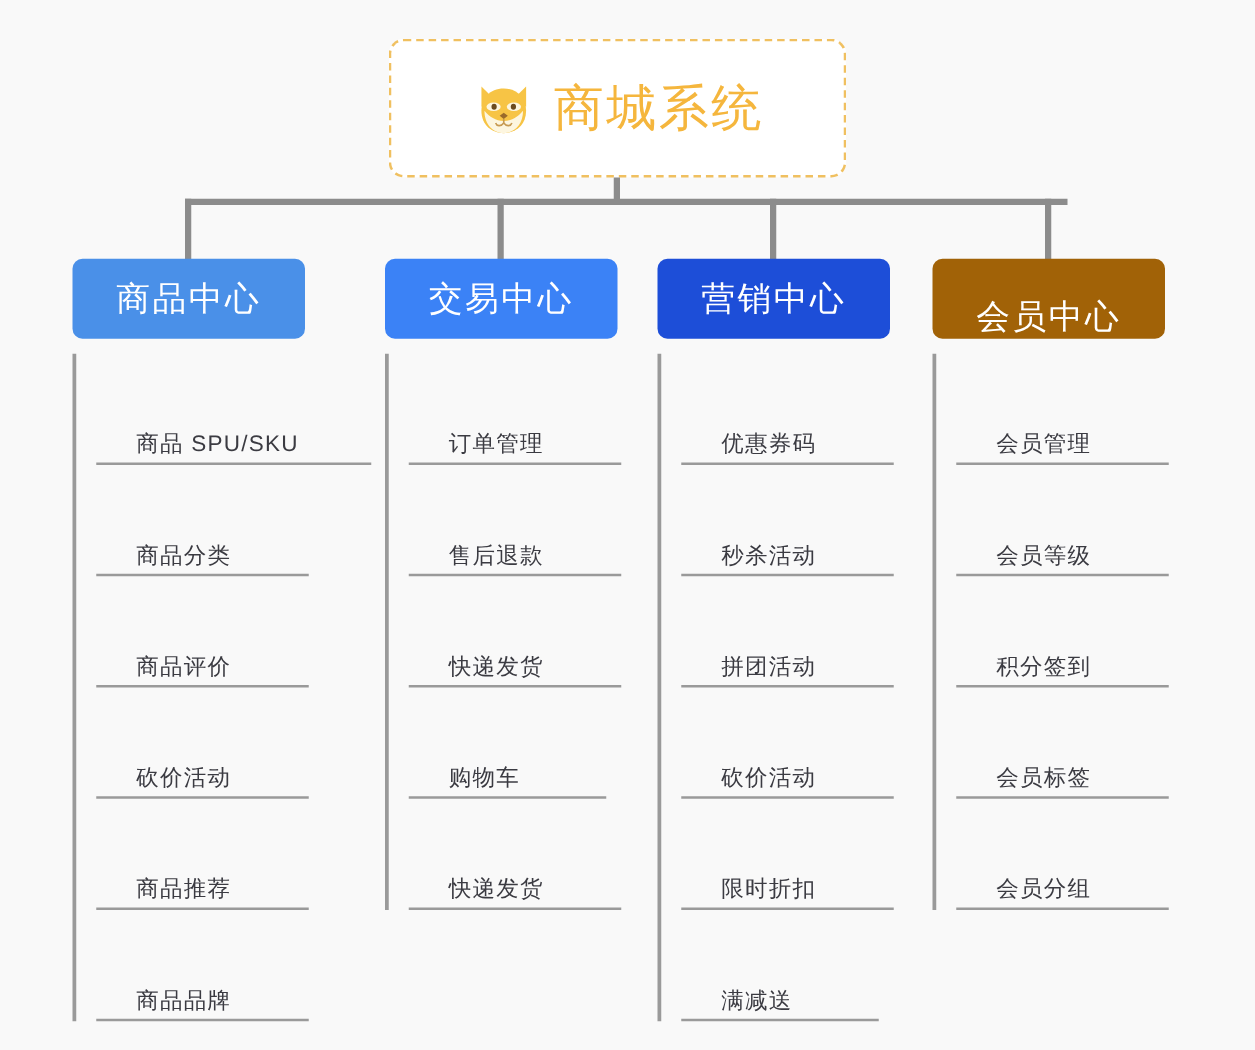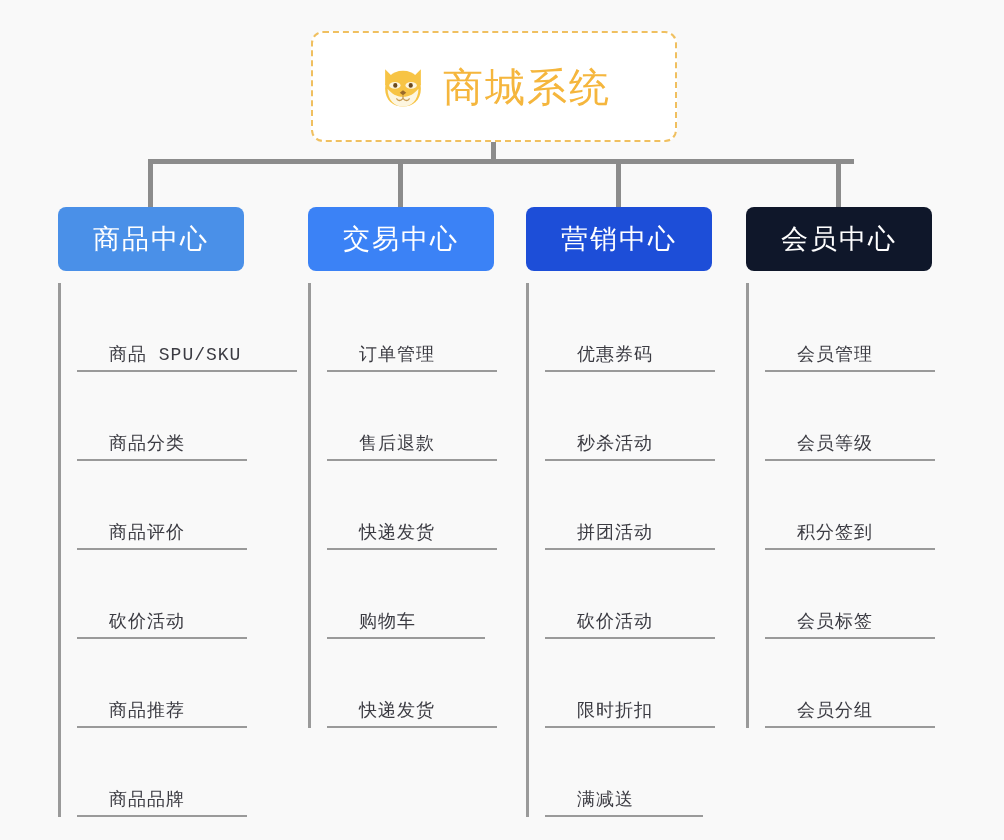--- a/index.html
+++ b/index.html
@@ -76,21 +76,20 @@
   }
   .d1 { left: 148px; }
   .d2 { left: 398px; }
   .d3 { left: 616px; }
   .d4 { left: 836px; }
 
   
   .column {
     position: absolute;
     top: 207px;
-    font-family: Liberation Mono, monospace;
   }
   .col-1 { left: 58px;  width: 186px; }
   .col-2 { left: 308px; width: 186px; }
   .col-3 { left: 526px; width: 186px; }
   .col-4 { left: 746px; width: 186px; }
 
   .cat-box {
     box-sizing: border-box;
     width: 100%;
     height: 64px;
@@ -234,21 +233,21 @@
       <div class="leaf-item w-md">
         <span class="leaf-label">限时折扣</span>
       </div>
       <div class="leaf-item w-sm">
         <span class="leaf-label">满减送</span>
       </div>
     </div>
   </div>
 
   <div class="column col-4">
-    <div class="cat-box" style="background: #0f172a;">
+    <div class="cat-box" style="background: #a16207; align-items: flex-end;">
       <span>会员中心</span>
     </div>
     <div class="leaf-list">
       <div class="leaf-item w-md">
         <span class="leaf-label">会员管理</span>
       </div>
       <div class="leaf-item w-md">
         <span class="leaf-label">会员等级</span>
       </div>
       <div class="leaf-item w-md">

